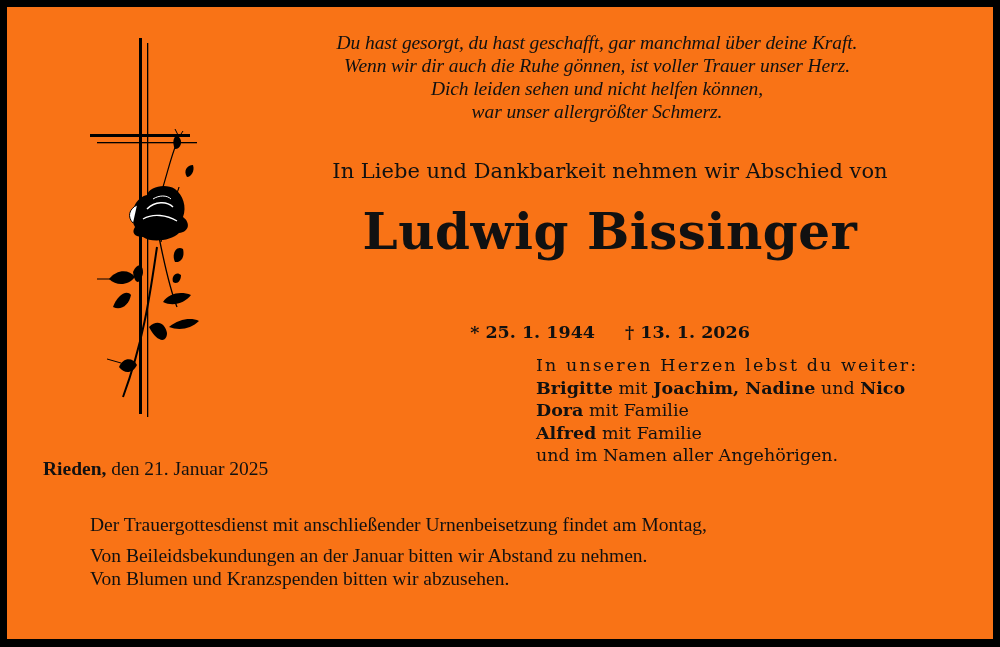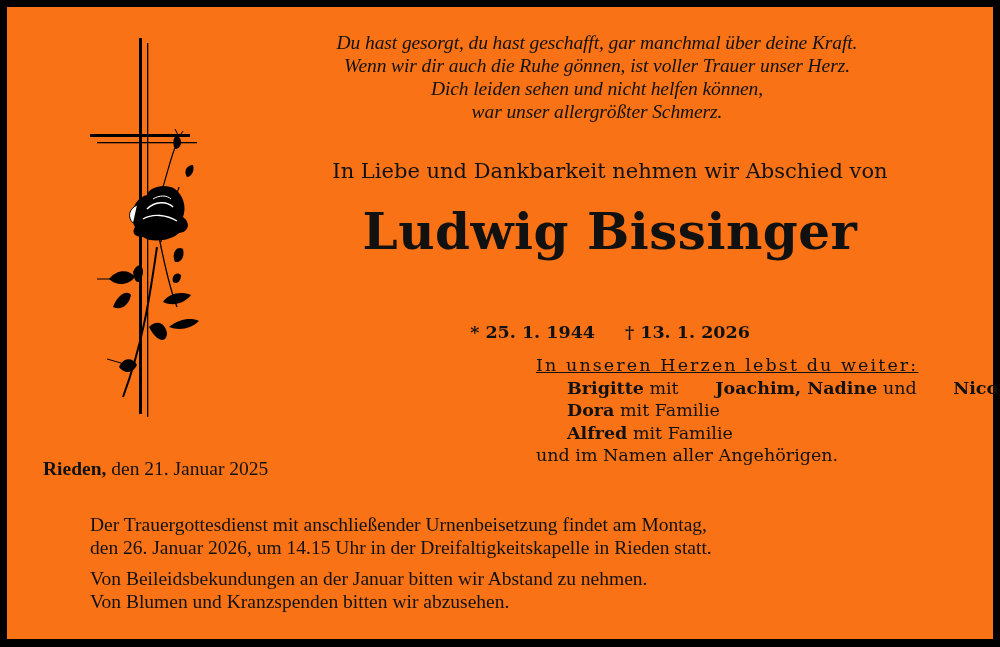--- a/index.html
+++ b/index.html
@@ -30,22 +30,22 @@
     font-family:"DejaVu Serif",serif; font-weight:bold; font-size:17.5px;
     white-space:nowrap;
     margin-top:35px;
   }
   .dates .gap { display:inline-block; width:30px; }
   .mourners {
     left:529px; top:347px; width:460px;
     font-family:"DejaVu Serif",serif; font-size:17.5px; line-height:22.5px;
     white-space:nowrap;
   }
-  .mourners .lead { letter-spacing:2.1px;text-decoration:underline; }
-  .mourners b { font-weight:bold;margin-left:31px; }
+  .mourners .lead { letter-spacing:2.1px; }
+  .mourners b { font-weight:bold; }
   .place {
     left:36px; top:451px; font-family:"Liberation Serif",serif;
     font-size:19.5px; white-space:nowrap;
   }
   .place b { font-weight:bold; }
   .notice {
     left:36px; top:506px; width:900px;
     font-family:"Liberation Serif",serif; font-size:19.5px; line-height:23px;
   }
   .notice .para { margin-bottom:8px; }
@@ -116,21 +116,20 @@
     <div><b>Dora</b><span> mit Familie</span></div>
     <div><b>Alfred</b><span> mit Familie</span></div>
     <div>und im Namen aller Angehörigen.</div>
   </div>
 
   <div class="abs place"><b>Rieden,</b><span> den 21. Januar 2025</span></div>
 
   <div class="abs notice">
     <div class="para">
       <div class="line">Der Trauergottesdienst mit anschließender Urnenbeisetzung findet am Montag,</div>
-      <div class="line">den 26. Januar 2026, um 14.15 Uhr in der Dreifaltigkeitskapelle in Rieden statt.</div>
     </div>
     <div class="para">
       <div class="line">Von Beileidsbekundungen an der Januar bitten wir Abstand zu nehmen.</div>
       <div class="line">Von Blumen und Kranzspenden bitten wir abzusehen.</div>
     </div>
   </div>
 
 </div>
 
 </body></html>

